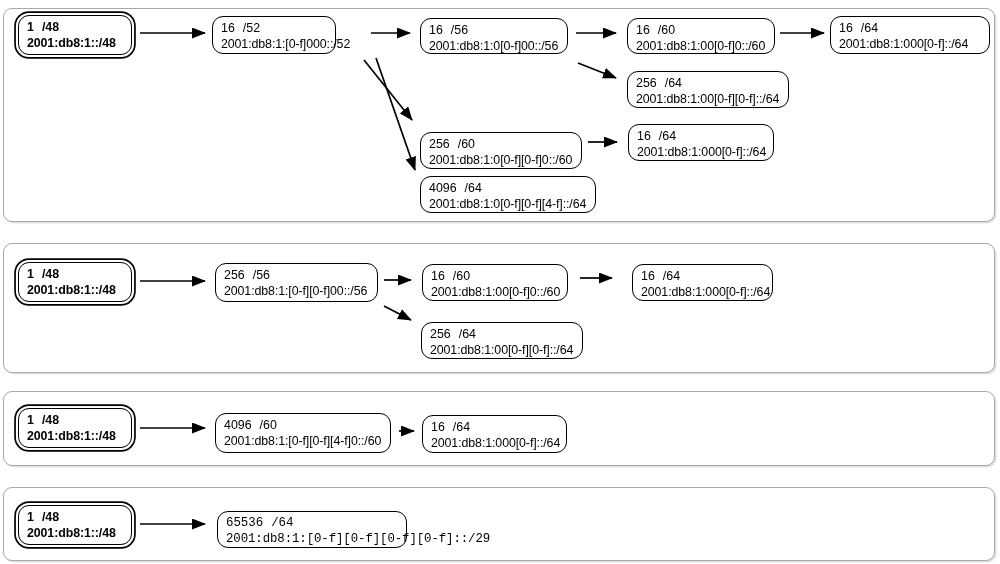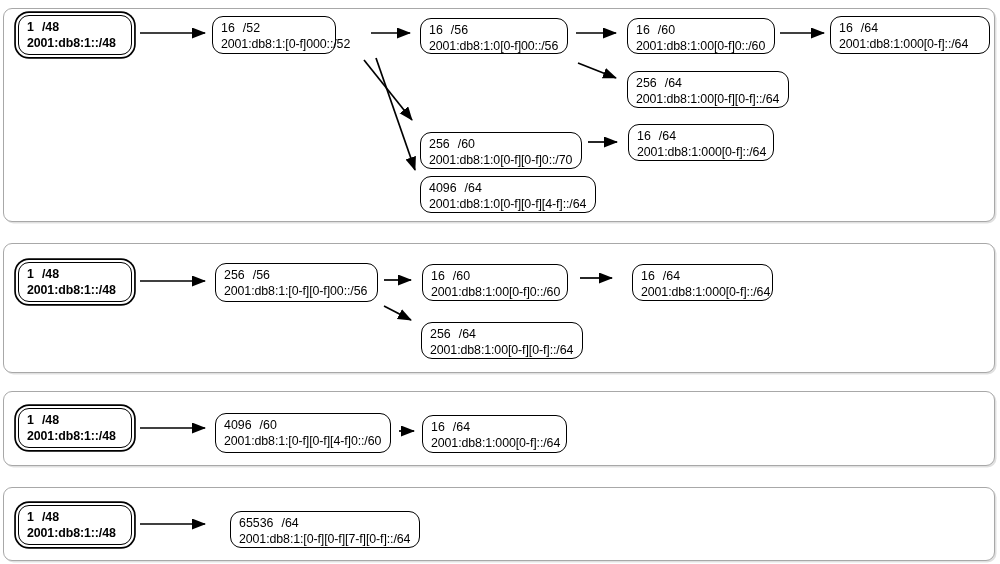--- a/index.html
+++ b/index.html
@@ -106,21 +106,21 @@
     <div class="node" style="left: 830px; top: 16px; width: 160px; height: 38px;">
       <div class="l1"><span>16</span><span class="plen">/64</span></div>
       <div class="l2">2001:db8:1:000[0-f]::/64</div>
     </div>
     <div class="node" style="left: 627px; top: 71px; width: 162px; height: 37px;">
       <div class="l1"><span>256</span><span class="plen">/64</span></div>
       <div class="l2">2001:db8:1:00[0-f][0-f]::/64</div>
     </div>
     <div class="node" style="left: 420px; top: 124px; width: 162px; height: 37px; margin-top: 8px;">
       <div class="l1"><span>256</span><span class="plen">/60</span></div>
-      <div class="l2">2001:db8:1:0[0-f][0-f]0::/70</div>
+      <div class="l2">2001:db8:1:0[0-f][0-f]0::/60</div>
     </div>
     <div class="node" style="left: 628px; top: 124px; width: 146px; height: 37px;">
       <div class="l1"><span>16</span><span class="plen">/64</span></div>
       <div class="l2">2001:db8:1:000[0-f]::/64</div>
     </div>
     <div class="node" style="left: 420px; top: 176px; width: 176px; height: 37px;">
       <div class="l1"><span>4096</span><span class="plen">/64</span></div>
       <div class="l2">2001:db8:1:0[0-f][0-f][4-f]::/64</div>
     </div>
     <div class="panel" style="left: 3px; top: 243px; width: 992px; height: 130px;"></div>
@@ -155,17 +155,17 @@
     </div>
     <div class="node" style="left: 422px; top: 415px; width: 145px; height: 38px;">
       <div class="l1"><span>16</span><span class="plen">/64</span></div>
       <div class="l2">2001:db8:1:000[0-f]::/64</div>
     </div>
     <div class="panel" style="left: 3px; top: 487px; width: 992px; height: 74px;"></div>
     <div class="node root" style="left: 18px; top: 505px; width: 114px; height: 40px;">
       <div class="l1"><span>1</span><span class="plen">/48</span></div>
       <div class="l2">2001:db8:1::/48</div>
     </div>
-    <div class="node" style="left: 230px; top: 511px; width: 190px; height: 37px;">
+    <div class="node" style="left: 217px; top: 511px; width: 190px; height: 37px; font-family: Liberation Mono, monospace;">
       <div class="l1"><span>65536</span><span class="plen">/64</span></div>
-      <div class="l2">2001:db8:1:[0-f][0-f][7-f][0-f]::/64</div>
+      <div class="l2">2001:db8:1:[0-f][0-f][0-f][0-f]::/29</div>
     </div>
   </div>
 
 </body></html>

